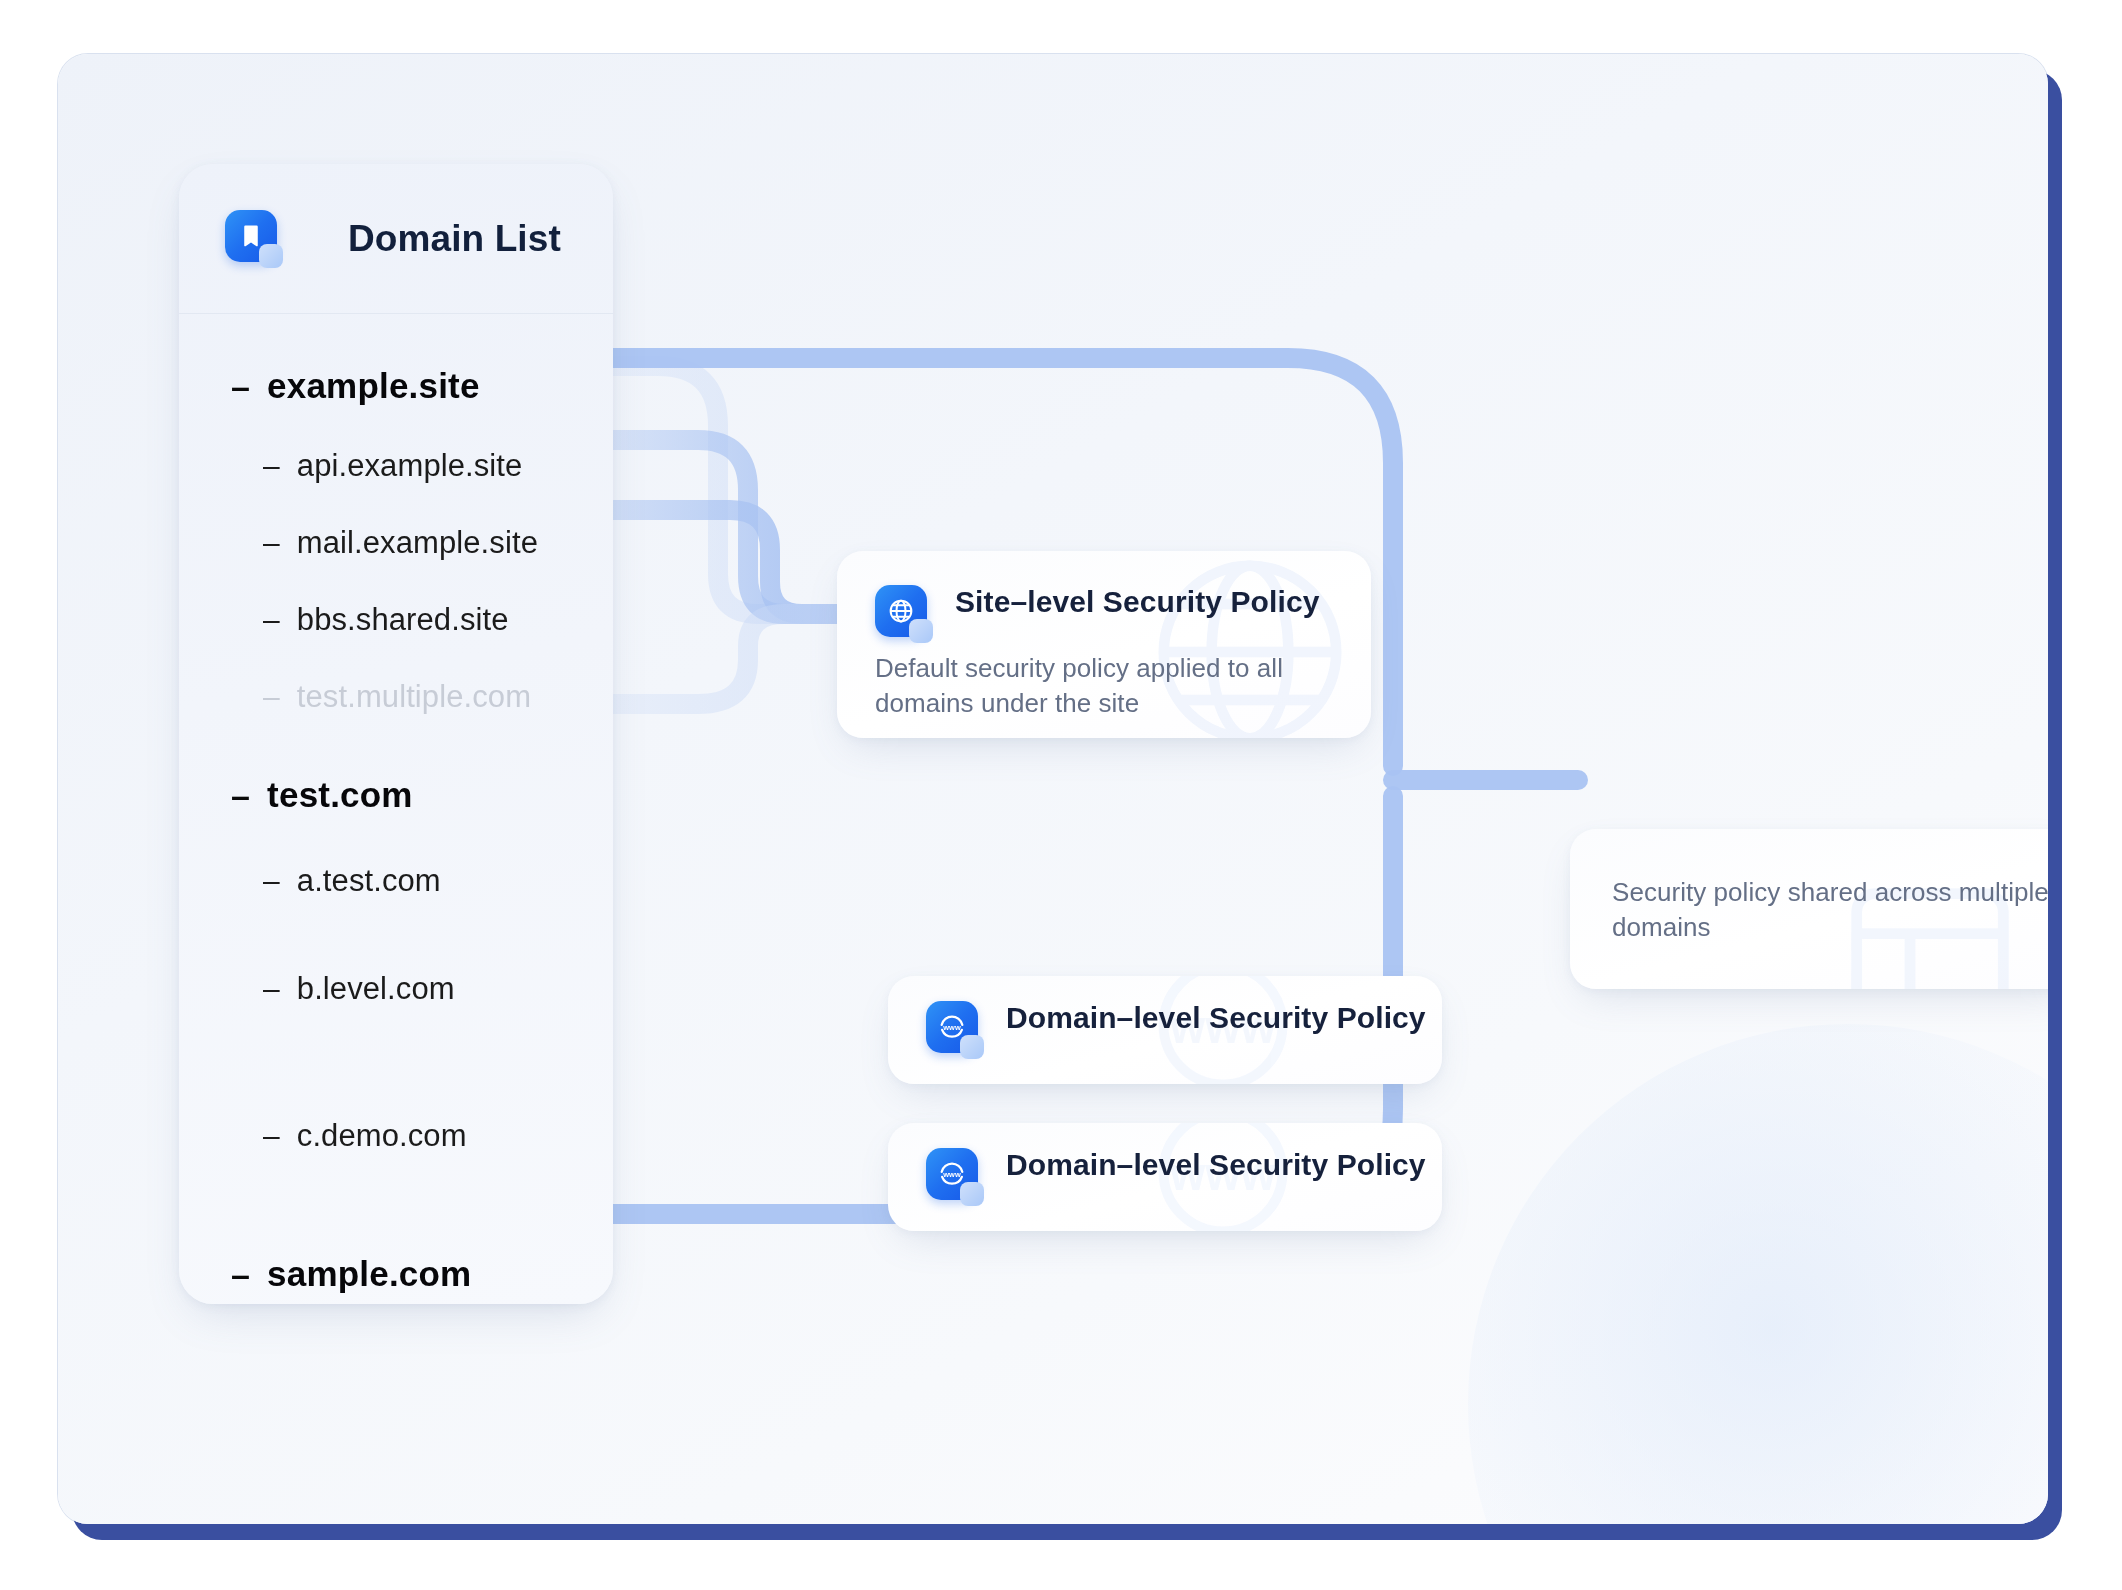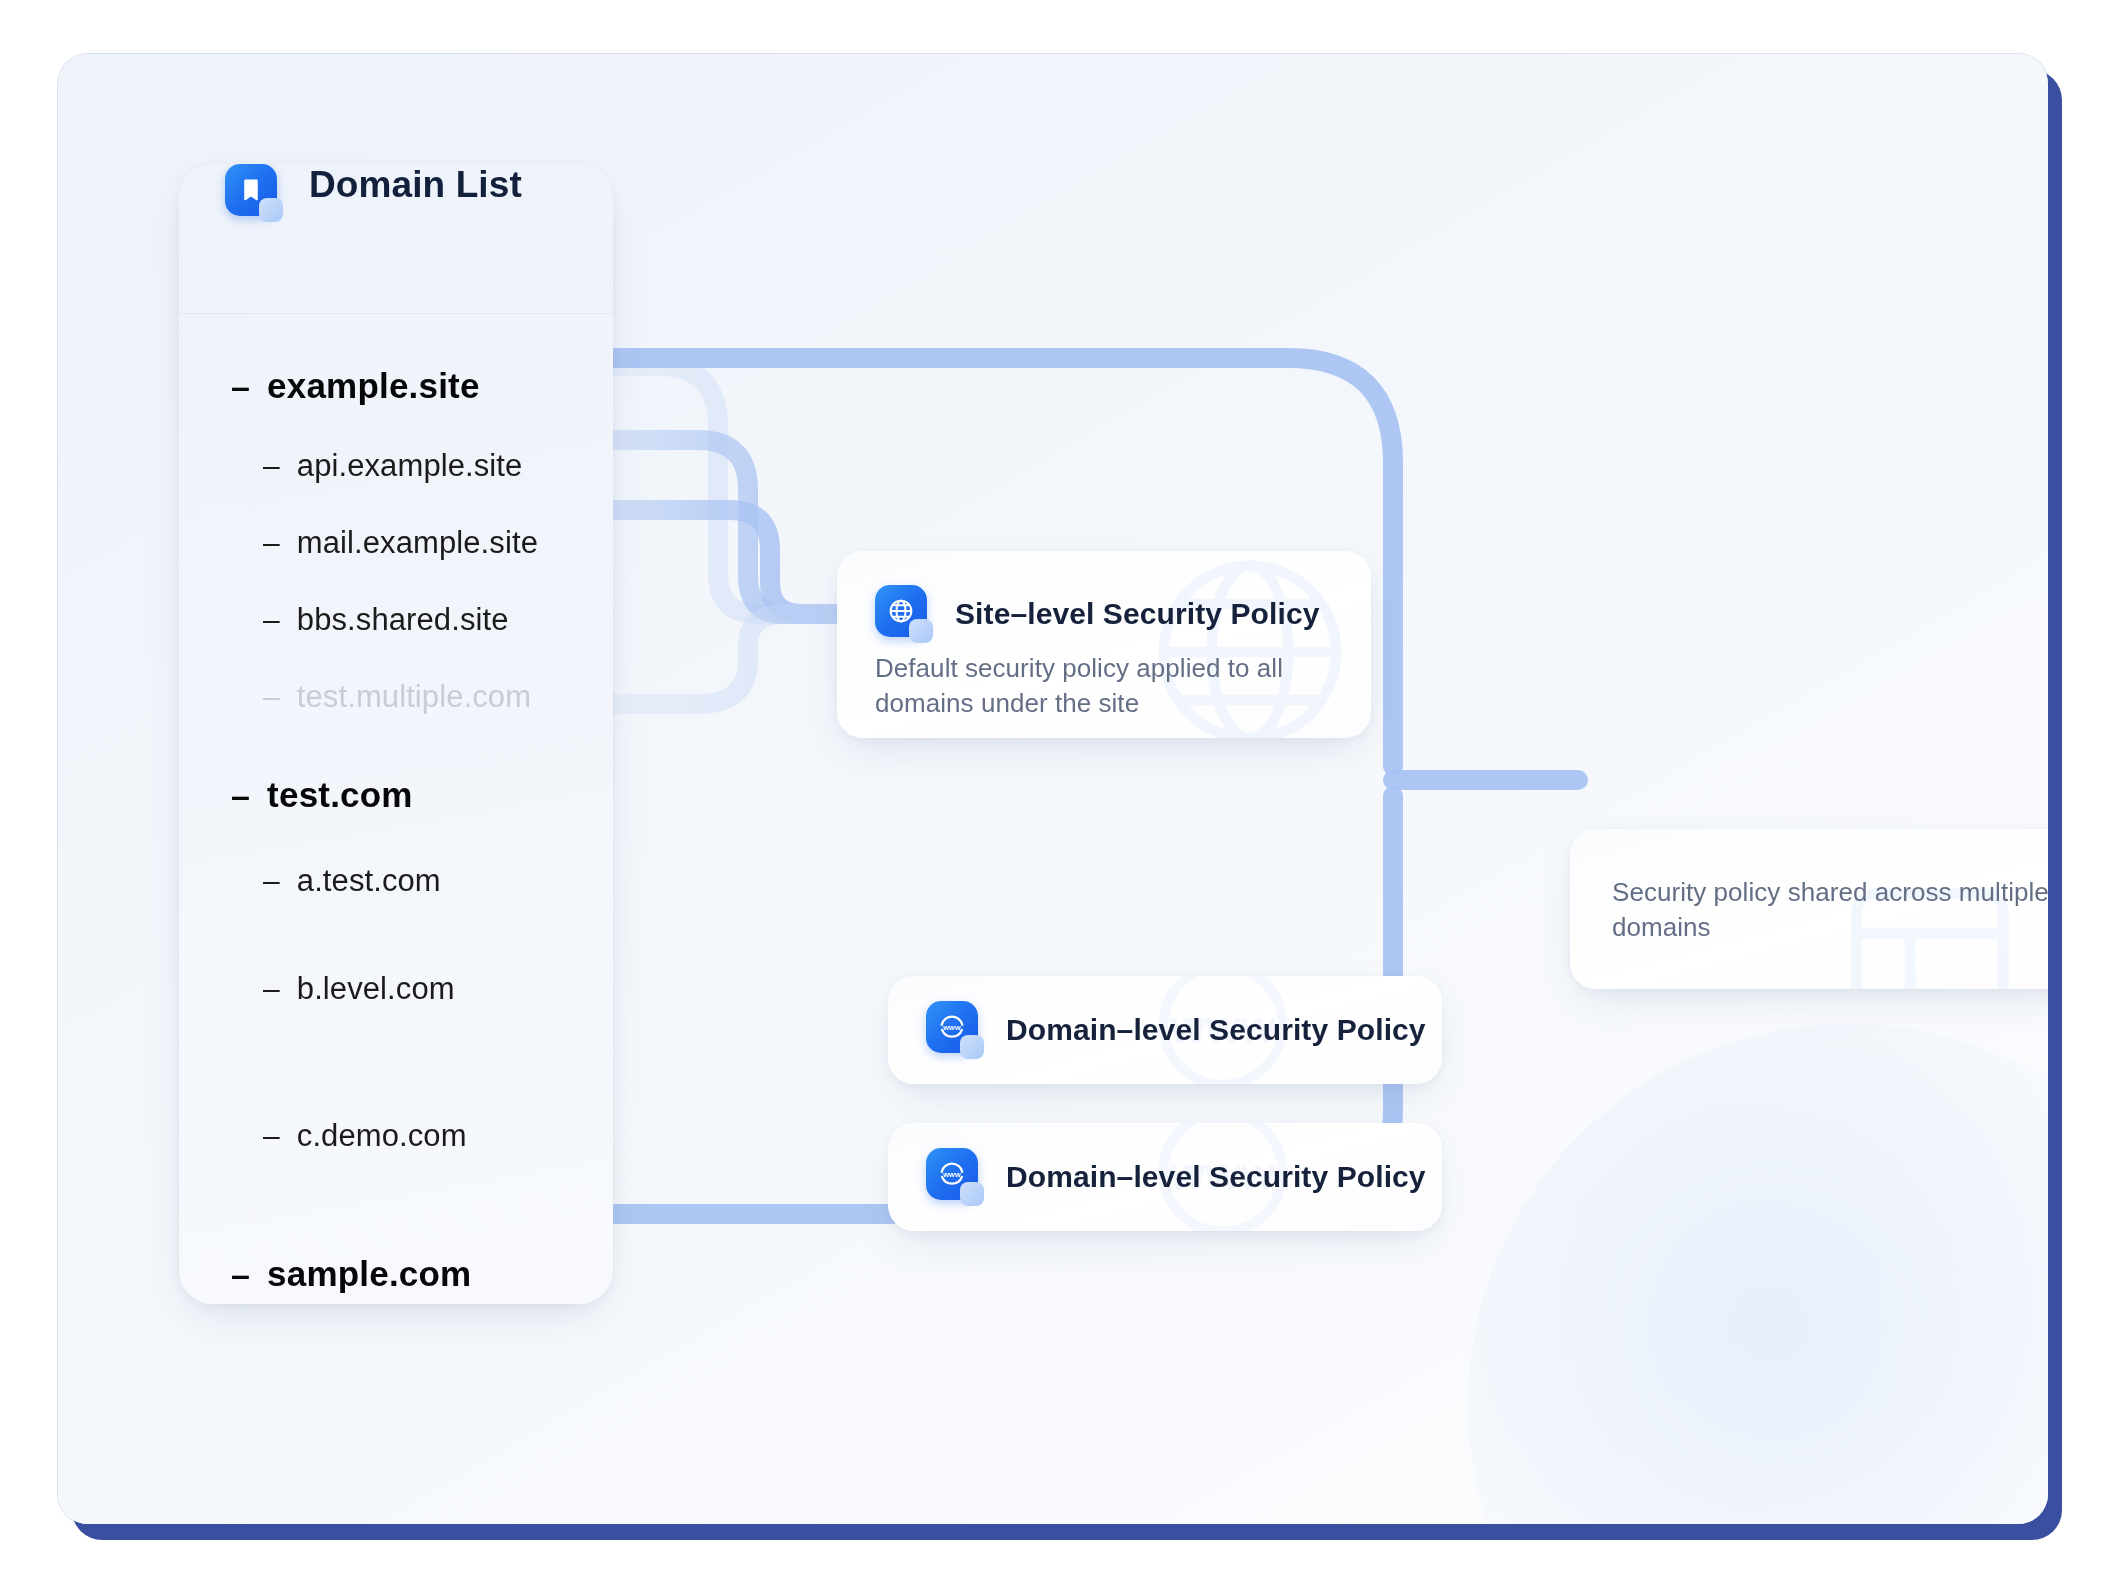--- a/index.html
+++ b/index.html
@@ -37,23 +37,24 @@
     position:absolute;left:121px;top:110px;
     width:434px;height:1140px;
     border-radius:34px;
     background:linear-gradient(170deg,#eef2fa 0%,#f2f5fb 45%,#f7f9fd 100%);
     box-shadow:0 18px 46px -14px rgba(96,117,160,.22),0 2px 10px rgba(120,140,175,.10);
     overflow:hidden;
   }
   #panel-head{
     height:150px;
     border-bottom:1px solid #e2e8f2;
-    display:flex;align-items:flex-start;
+    display:flex;align-items:center;
     padding-left:46px;
     box-sizing:border-box;
+    gap:39px;
   }
   .panel-title{
     font-size:37px;font-weight:700;color:#12203c;
     letter-spacing:.1px;margin-left:26px;
   }
 
   
   .tile{
     position:relative;width:58px;height:58px;flex:0 0 58px;
   }
@@ -87,21 +88,21 @@
     position:absolute;
     border-radius:26px;
     background:linear-gradient(165deg,#fbfcfe 0%,#ffffff 55%,#fdfdff 100%);
     box-shadow:0 16px 40px -12px rgba(100,120,160,.20),0 2px 8px rgba(120,140,175,.08);
     overflow:hidden;
     box-sizing:border-box;
   }
   .card .wm{
     position:absolute;opacity:.5;pointer-events:none;
   }
-  .card-row{display:flex;align-items:center;position:relative;z-index:2;}
+  .card-row{display:flex;align-items:flex-start;position:relative;z-index:2;}
   .card-title{
     font-size:30px;font-weight:700;color:#16213c;letter-spacing:.1px;margin-left:22px;
   }
   .card-desc{
     position:relative;z-index:2;
     font-size:26px;line-height:1.36;color:#646f86;font-weight:400;
     letter-spacing:.05px;
   }
 
   #card-site{left:779px;top:497px;width:534px;height:187px;padding:34px 30px 0 38px;}

